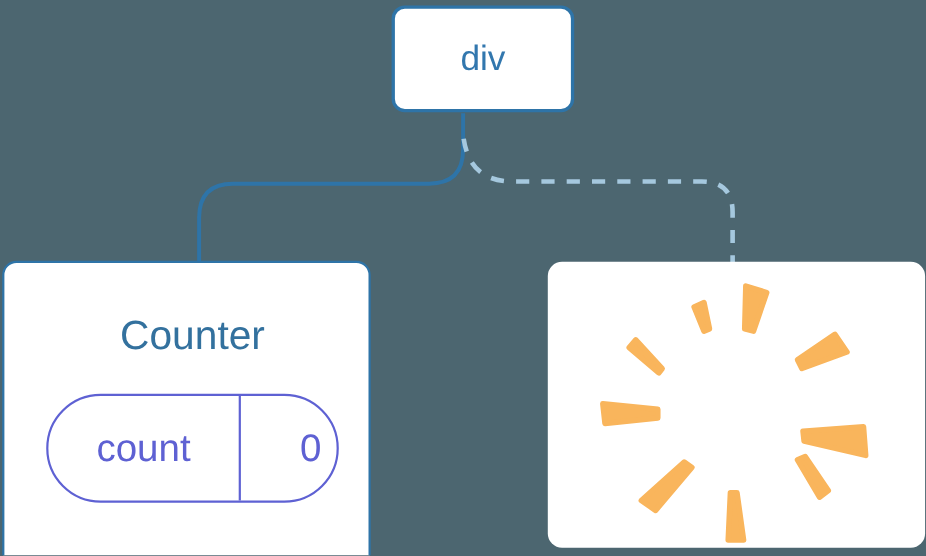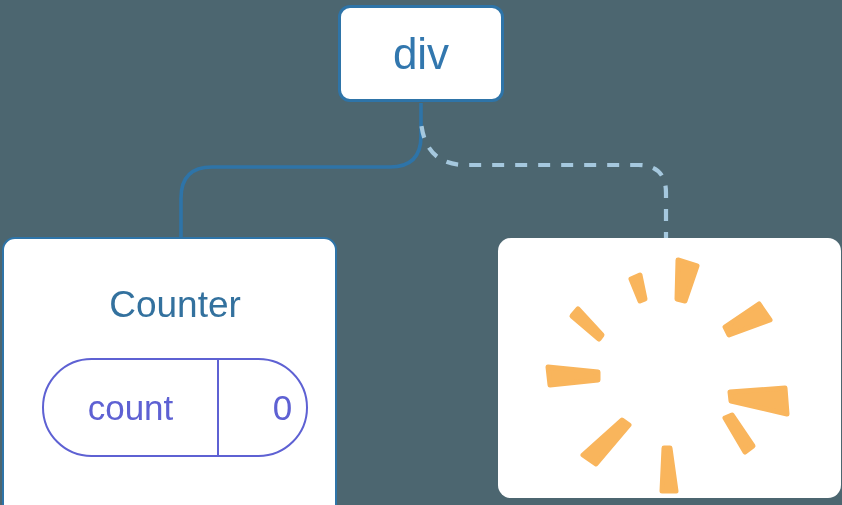--- a/index.html
+++ b/index.html
@@ -30,29 +30,29 @@
   .connector-dashed {
     fill: none;
     stroke: var(--color-dashed);
     stroke-width: 4.2;
     stroke-dasharray: 12 11;
     stroke-dashoffset: -4;
     stroke-linecap: butt;
   }
   .node-div {
     position: absolute;
-    left: 338px; top: 5px;
+    left: 356px; top: 5px;
     width: 166px; height: 97px;
     box-sizing: border-box;
     background: var(--color-card);
     border: 3px solid var(--color-line);
     border-radius: 12px;
     z-index: 2;
     display: flex; align-items: center; justify-content: center;
-    font-size: 44px; font-weight: 500;
+    font-size: 32px; font-weight: 500;
     color: var(--color-node_text);
   }
   .card {
     position: absolute;
     background: var(--color-card);
     border-radius: 13px;
     z-index: 2;
     box-sizing: border-box;
   }
   .counter-card {

